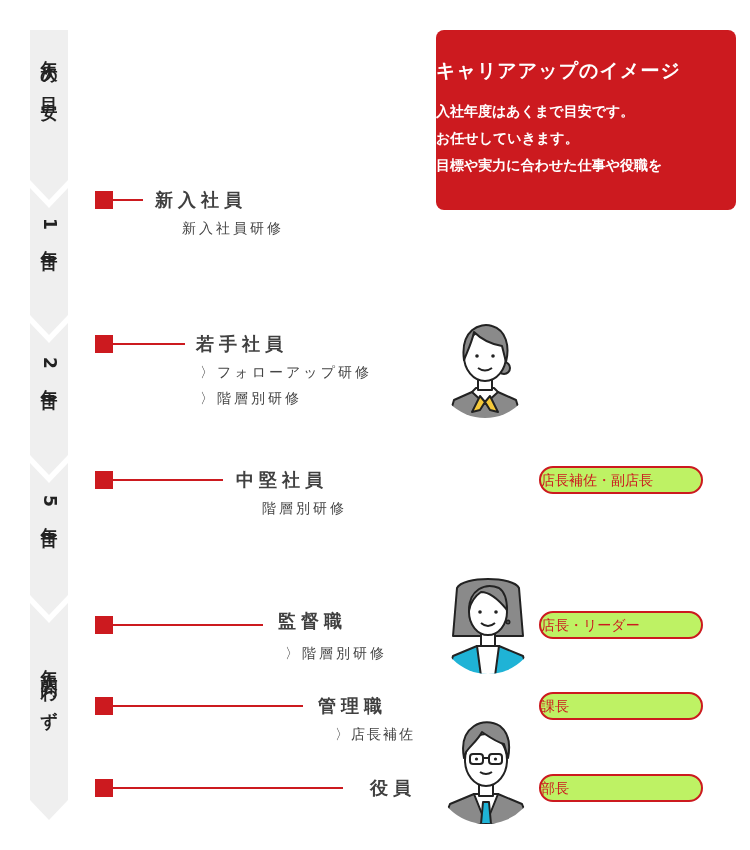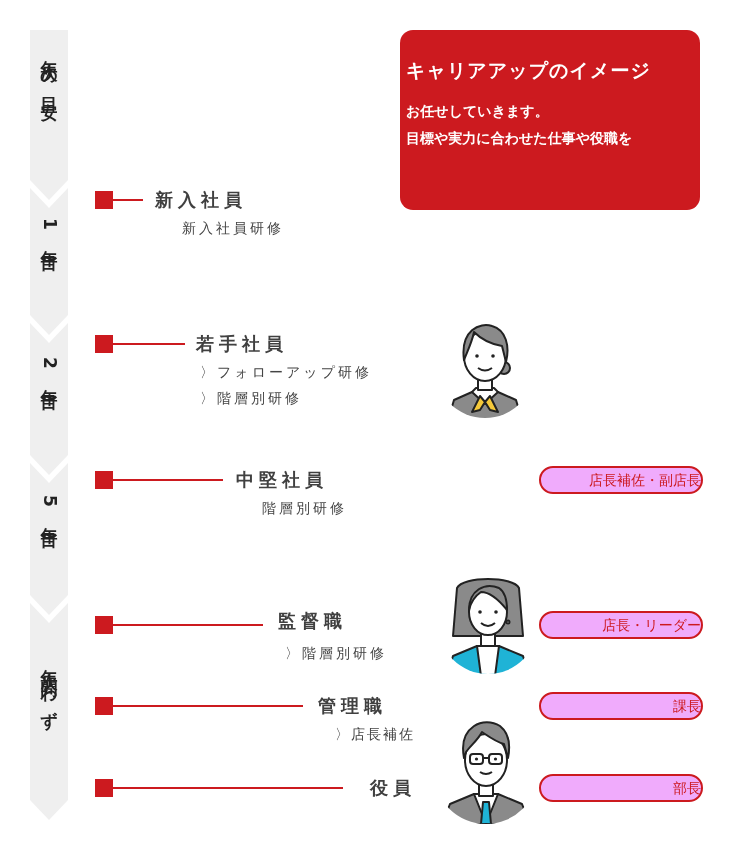--- a/index.html
+++ b/index.html
@@ -5,22 +5,22 @@
   html,body{margin:0;padding:0;background:#fff;}
   body{width:750px;height:850px;position:relative;overflow:hidden;font-family:"DejaVu Sans","Liberation Sans",sans-serif;color:#222;}
   .abs{position:absolute;}
   .seg-label{position:absolute;left:30px;width:38px;text-align:center;font-size:17px;font-weight:bold;color:#222;line-height:27px;}
   .seg-label span{display:block;}
   
   .sq{position:absolute;left:95px;width:18px;height:18px;background:#cc1a1f;}
   .ln{position:absolute;left:113px;height:2px;background:#cc1a1f;}
   .title{position:absolute;font-size:18px;font-weight:bold;letter-spacing:5px;color:#404040;}
   .sub{position:absolute;font-size:14px;letter-spacing:3px;color:#444;line-height:26px;}
-  .badge{position:absolute;left:539px;width:164px;height:28px;border:2px solid #cc1a1f;border-radius:16px;box-sizing:border-box;color:#cc1a1f;font-size:14px;text-align:right;line-height:24px;background:#f0abfc;}
-  .infobox{position:absolute;left:400px;top:30px;width:300px;height:180px;background:#cc1a1f;border-radius:13px;color:#fff;box-sizing:border-box;padding:28px 18px 0 6px;}
+  .badge{position:absolute;left:539px;width:164px;height:28px;border:2px solid #cc1a1f;border-radius:16px;box-sizing:border-box;color:#cc1a1f;font-size:14px;text-align:left;line-height:24px;background:#bef264;}
+  .infobox{position:absolute;left:436px;top:30px;width:300px;height:180px;background:#cc1a1f;border-radius:8px;color:#fff;box-sizing:border-box;padding:28px 18px 0 0;}
   .infobox h2{margin:0 0 14px 0;font-size:19px;letter-spacing:1px;font-weight:bold;}
   .infobox p{margin:0;font-size:14px;line-height:27px;font-weight:bold;}
   .avatar{position:absolute;}
 </style>
 </head>
 <body>
 
 <div>
   <svg class="abs" style="left:0;top:0" width="100" height="850">
     <polygon fill="#efefef" points="30,30 68,30 68,180 49,200 30,180"></polygon>
@@ -41,20 +41,21 @@
   <div class="seg-label" style="top:495px">
     <span style="writing-mode:vertical-rl;margin:0 auto;letter-spacing:6px;">5年目〜</span>
   </div>
   <div class="seg-label" style="top:655px">
     <span style="writing-mode:vertical-rl;margin:0 auto;letter-spacing:6px;">年次問わず</span>
   </div>
 </div>
 
 <div class="infobox">
   <h2>キャリアアップのイメージ</h2>
+  <p>入社年度はあくまで目安です。</p>
   <p>お任せしていきます。</p>
   <p>目標や実力に合わせた仕事や役職を</p>
 </div>
 
 <div>
   <div class="sq" style="top:191px"></div>
   <div class="ln" style="top:199px;width:30px"></div>
   <div class="title" style="left:155px;top:188px">新入社員</div>
   <div class="sub" style="left:182px;top:215px">新入社員研修</div>
 </div>

